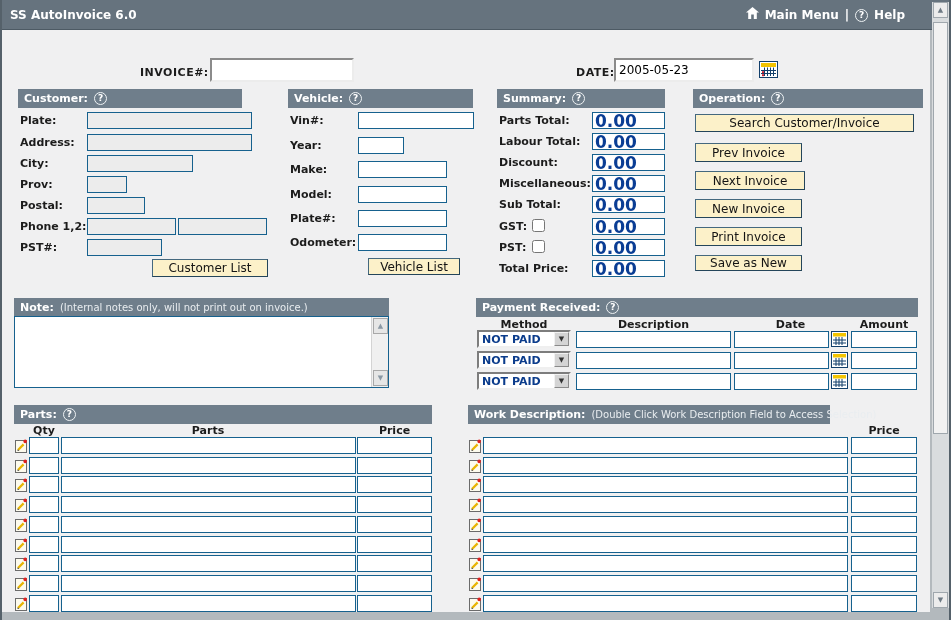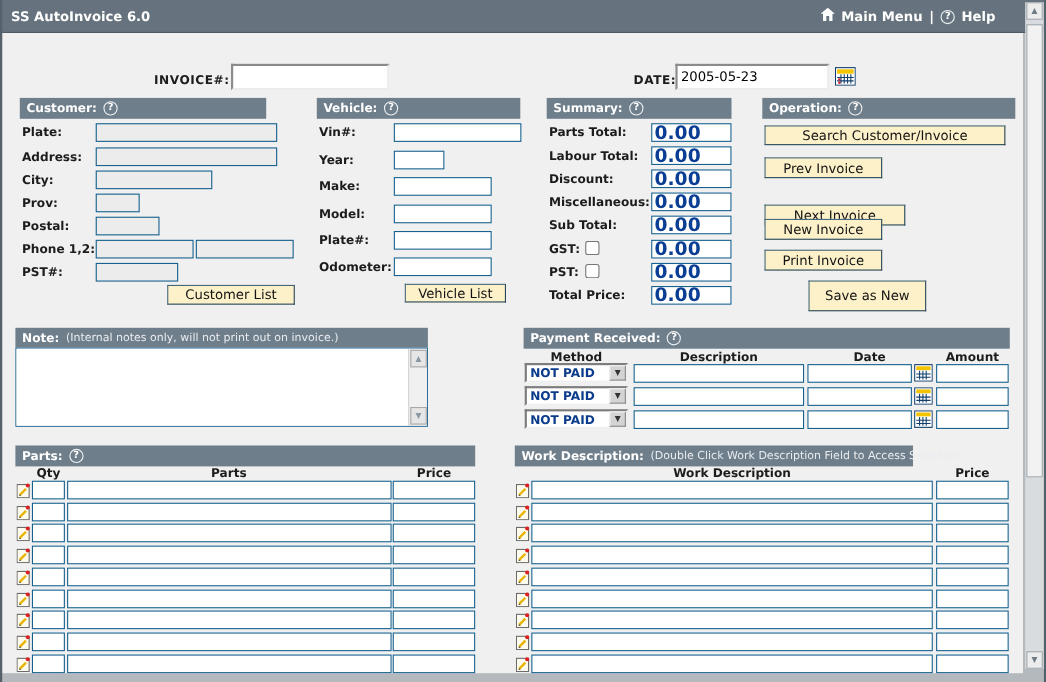--- a/index.html
+++ b/index.html
@@ -176,24 +176,24 @@
   <input class="inp val" style="left: 592px; top: 239px; width: 73px;" value="0.00">
   <span class="lbl" style="left:499px;top:262px">Total Price:</span>
   <input class="inp val" style="left: 592px; top: 260px; width: 73px;" value="0.00">
 
   <div class="bar" style="left:693px;top:89px;width:230px">
     <span>Operation:</span>
     <span class="helpicon">?</span>
   </div>
   <button class="btn" style="left:695px;top:114px;width:219px;height:18px">Search Customer/Invoice</button>
   <button class="btn" style="left:695px;top:143px;width:107px;height:19px">Prev Invoice</button>
-  <button class="btn" style="left:695px;top:186px;width:128px;height:19px">Next Invoice</button>
+  <button class="btn" style="left:695px;top:171px;width:110px;height:19px">Next Invoice</button>
   <button class="btn" style="left:695px;top:199px;width:107px;height:19px">New Invoice</button>
   <button class="btn" style="left:695px;top:227px;width:107px;height:19px">Print Invoice</button>
-  <button class="btn" style="left:735px;top:255px;width:107px;height:28px">Save as New</button>
+  <button class="btn" style="left:695px;top:255px;width:107px;height:16px">Save as New</button>
 
   <div class="bar" style="left:14px;top:298px;width:375px">
     <span>Note:</span>
     <span class="sub">(Internal notes only, will not print out on invoice.)</span>
   </div>
   <div class="notebox" style="left:14px;top:316px;width:375px;height:72px">
     <textarea style=""></textarea>
     <div class="vscroll">
       <div class="scr-btn" style="top:1px">▲</div>
       <div class="scr-btn" style="bottom:1px">▼</div>
@@ -358,21 +358,20 @@
         <circle cx="10.2" cy="2.4" r="1.8" fill="#e02020"></circle>
       </svg></span>
   <input class="inp" style="left: 29px; top: 595px; width: 30px;" value="">
   <input class="inp" style="left: 61px; top: 595px; width: 295px;" value="">
   <input class="inp" style="left: 357px; top: 595px; width: 75px;" value="">
 
   <div class="bar" style="left:468px;top:405px;width:362px">
     <span>Work Description:</span>
     <span class="sub">(Double Click Work Description Field to Access Selection)</span>
   </div>
-  <span class="colhdr" style="left:483px;top:424px;width:365px">Work Description</span>
   <span class="colhdr" style="left:851px;top:424px;width:66px">Price</span>
 
   <span class="icon" style="left:469px;top:438px"><svg width="13" height="14" viewBox="0 0 13 14">
         <rect x="0.5" y="1.5" width="11" height="12" fill="#fdfbee" stroke="#6b6b6b"></rect>
         <path d="M3 11 L8.6 5.4" stroke="#e8b400" stroke-width="2.2"></path>
         <path d="M2.4 12 l2-0.1 -1.6-1.6z" fill="#555"></path>
         <circle cx="10.2" cy="2.4" r="1.8" fill="#e02020"></circle>
       </svg></span>
   <input class="inp" style="left: 483px; top: 437px; width: 365px;" value="">
   <input class="inp" style="left: 851px; top: 437px; width: 66px;" value="">

